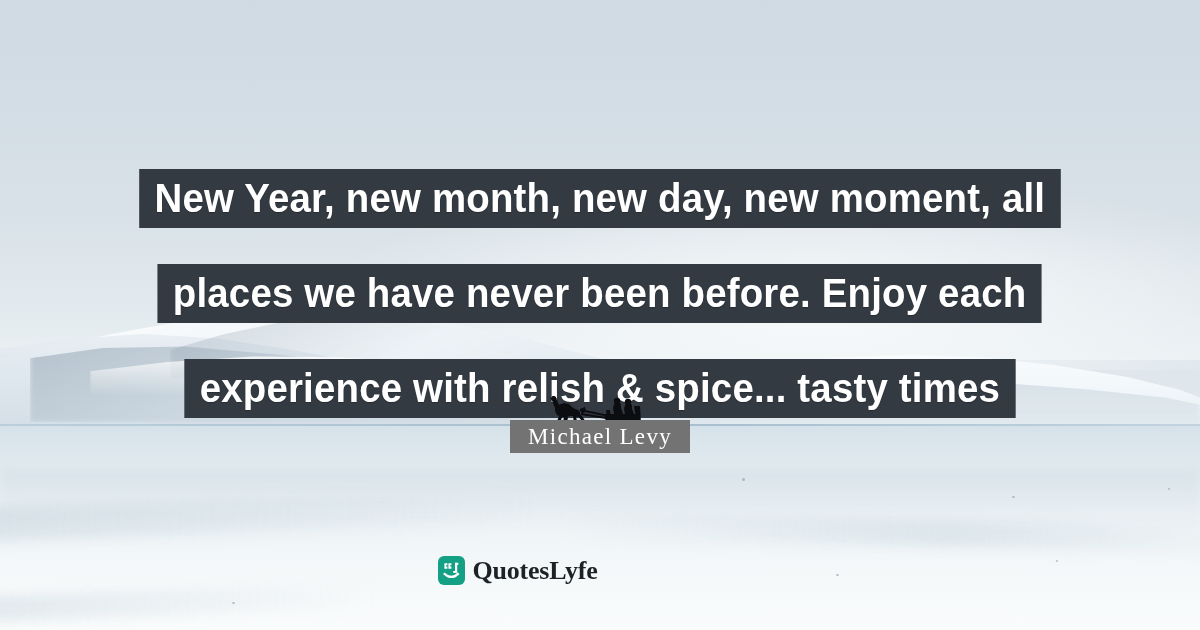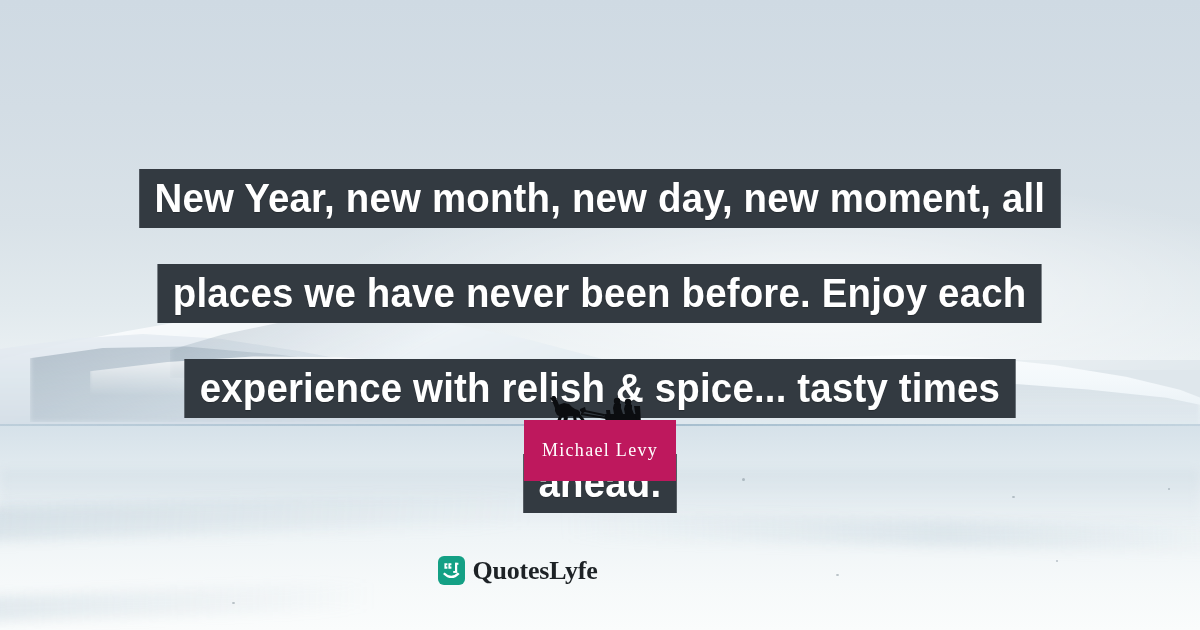--- a/index.html
+++ b/index.html
@@ -160,27 +160,27 @@
     width:122px; height:36px;
   }
 
   
   .author-wrap {
     position:absolute; left:0; top:420px; width:1200px; text-align:center;
     line-height:0;
   }
   .author {
     display:inline-block;
-    background:#be185d;
+    background:#737373;
     color:#ffffff;
     font-family:"Liberation Serif","DejaVu Serif", serif;
-    font-size:18px;
+    font-size:23px;
     line-height:33px;
     letter-spacing:1.3px;
-    padding:14px 18px;
+    padding:0 18px;
     white-space:nowrap;
   }
 
   
   .logo {
     position:absolute; left:0; top:556px; width:1036px;
     display:flex; align-items:center; justify-content:center; gap:7px;
   }
   .logo-mark {
     width:27px; height:29px;
@@ -232,23 +232,20 @@
   <div class="quote-wrap">
     <div class="quote-line">
       <span>New Year, new month, new day, new moment, all</span>
     </div>
     <div class="quote-line">
       <span>places we have never been before. Enjoy each</span>
     </div>
     <div class="quote-line">
       <span>experience with relish &amp; spice... tasty times</span>
     </div>
-    <div class="quote-line">
-      <span>ahead.</span>
-    </div>
   </div>
 
   <div class="sleigh">
     <svg width="122" height="36" viewBox="0 0 122 36" xmlns="http://www.w3.org/2000/svg">
       <g fill="#0b0d10">
 
         <path d="M30 9 L36 7 L41 8 L44 11 L47 13 L50 14 L52 16 L52 20 L49 21 L46 20 L42 20 L38 21 L33 21 L29 19 L27 15 L27 11 Z"></path>
 
         <path d="M27 12 L25 7 L24 2 L27 1 L29 4 L31 9 Z"></path>
         <path d="M22 2 L27 0 L29 3 L25 6 Z"></path>

